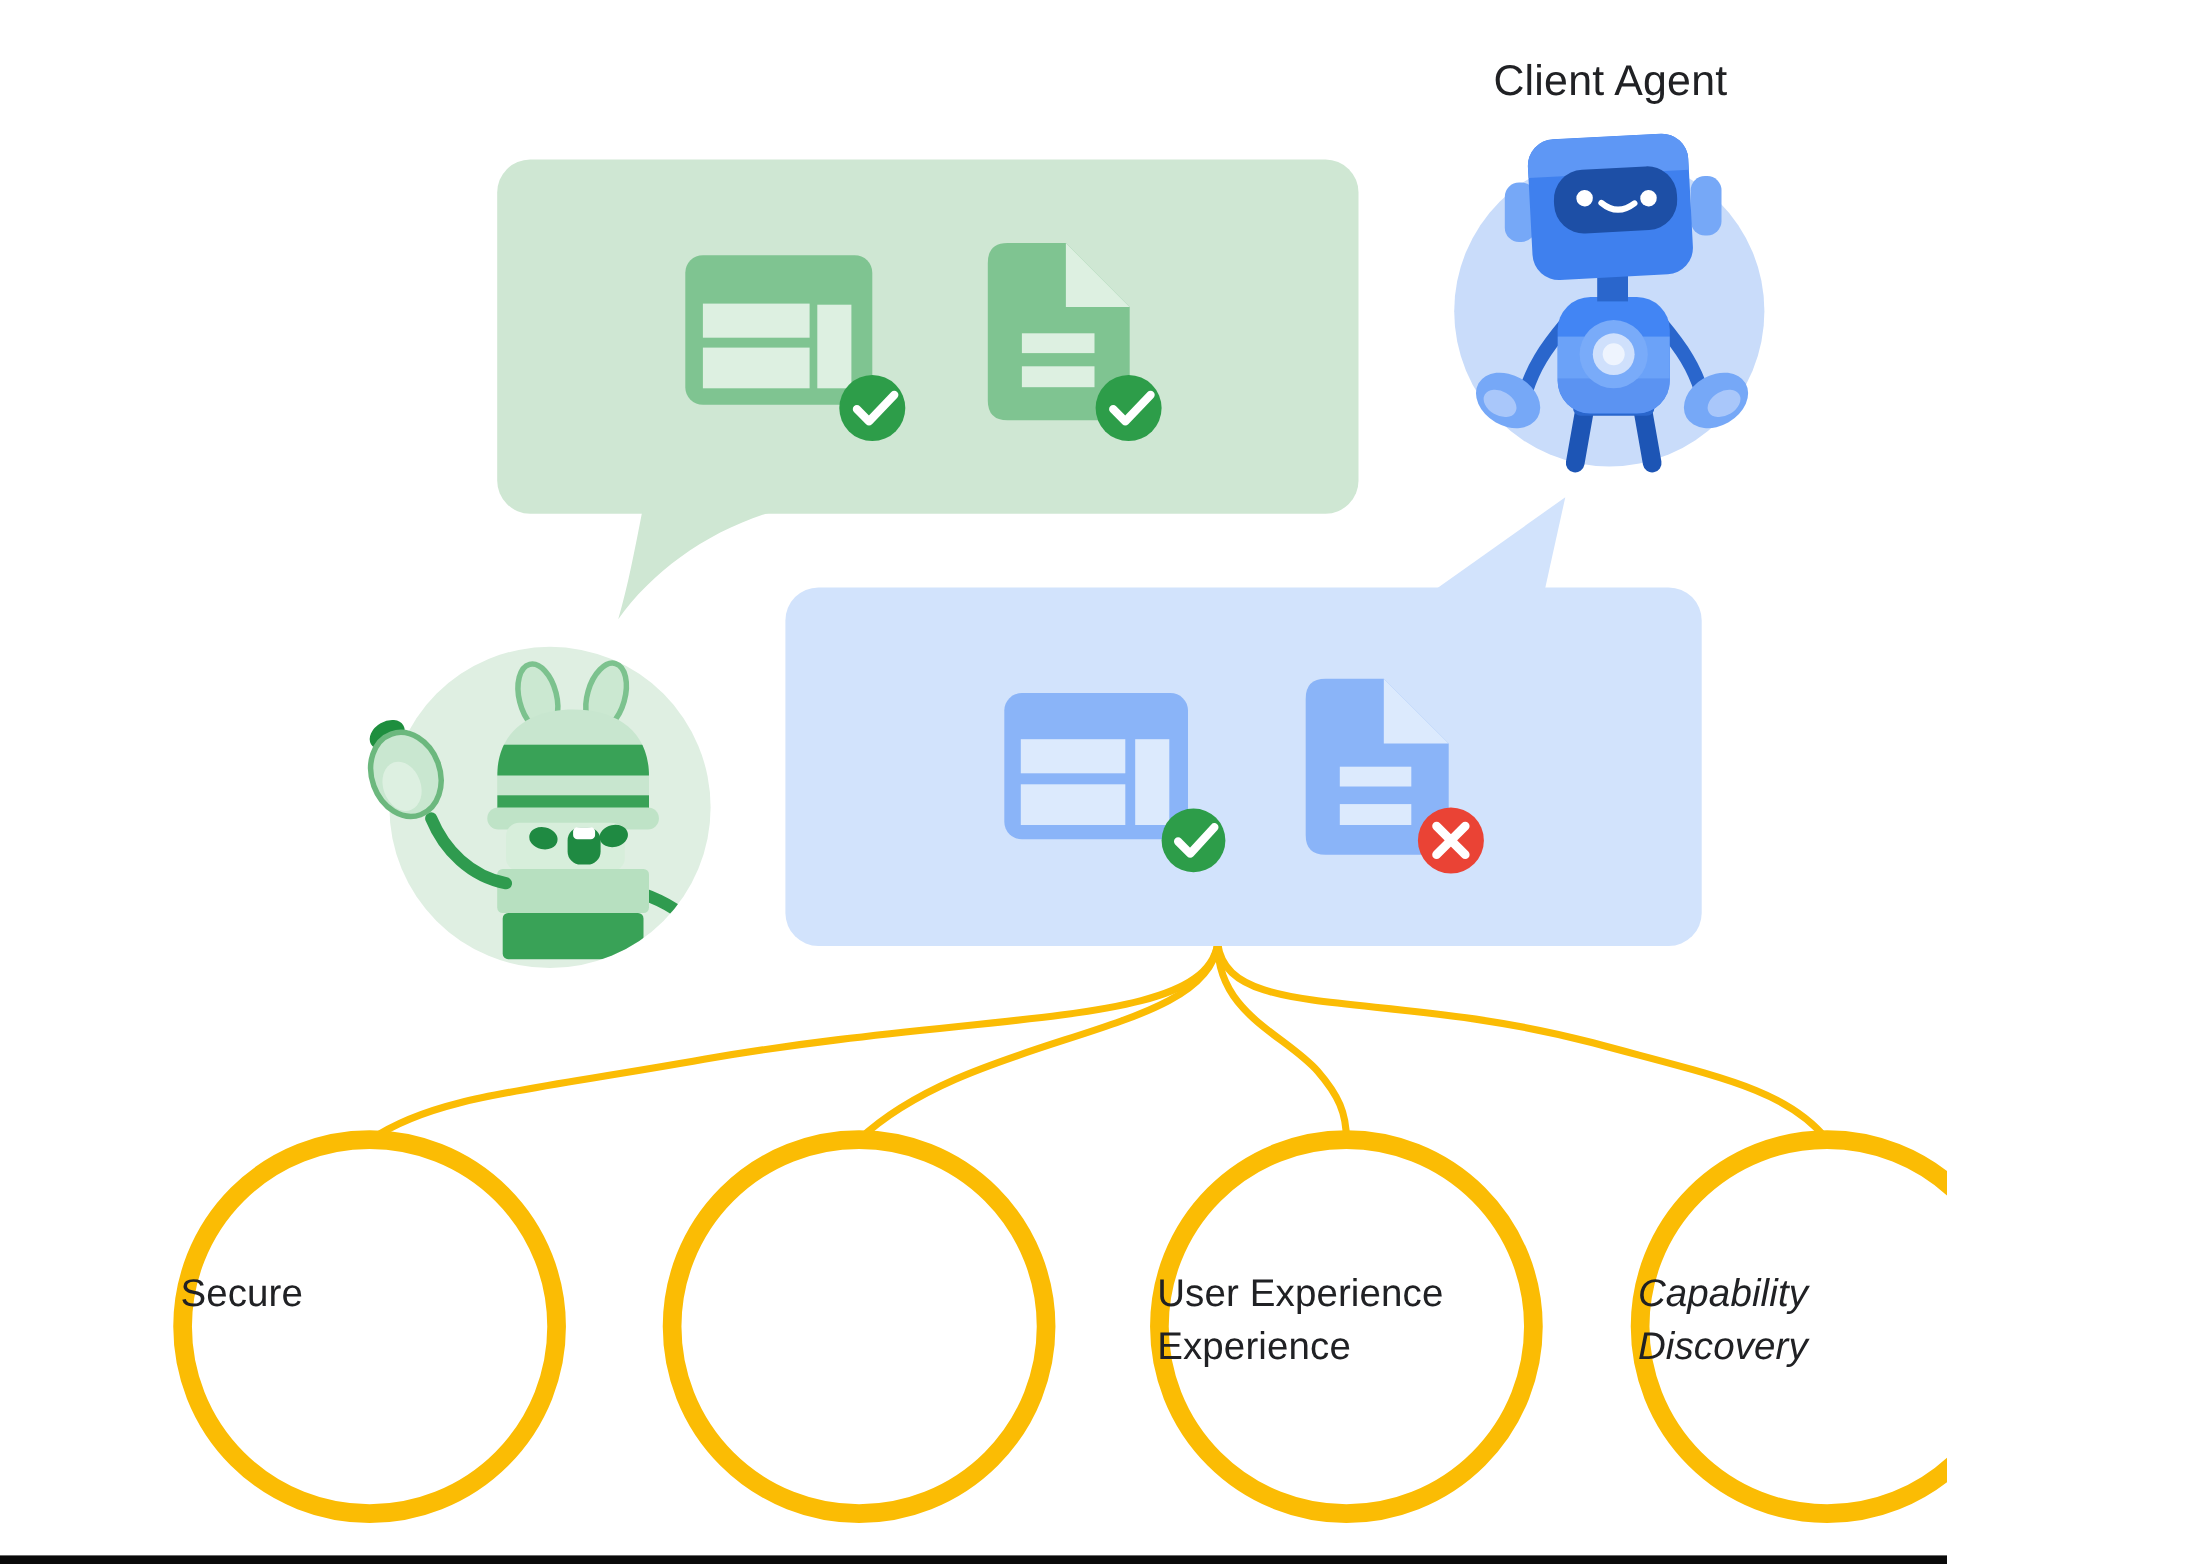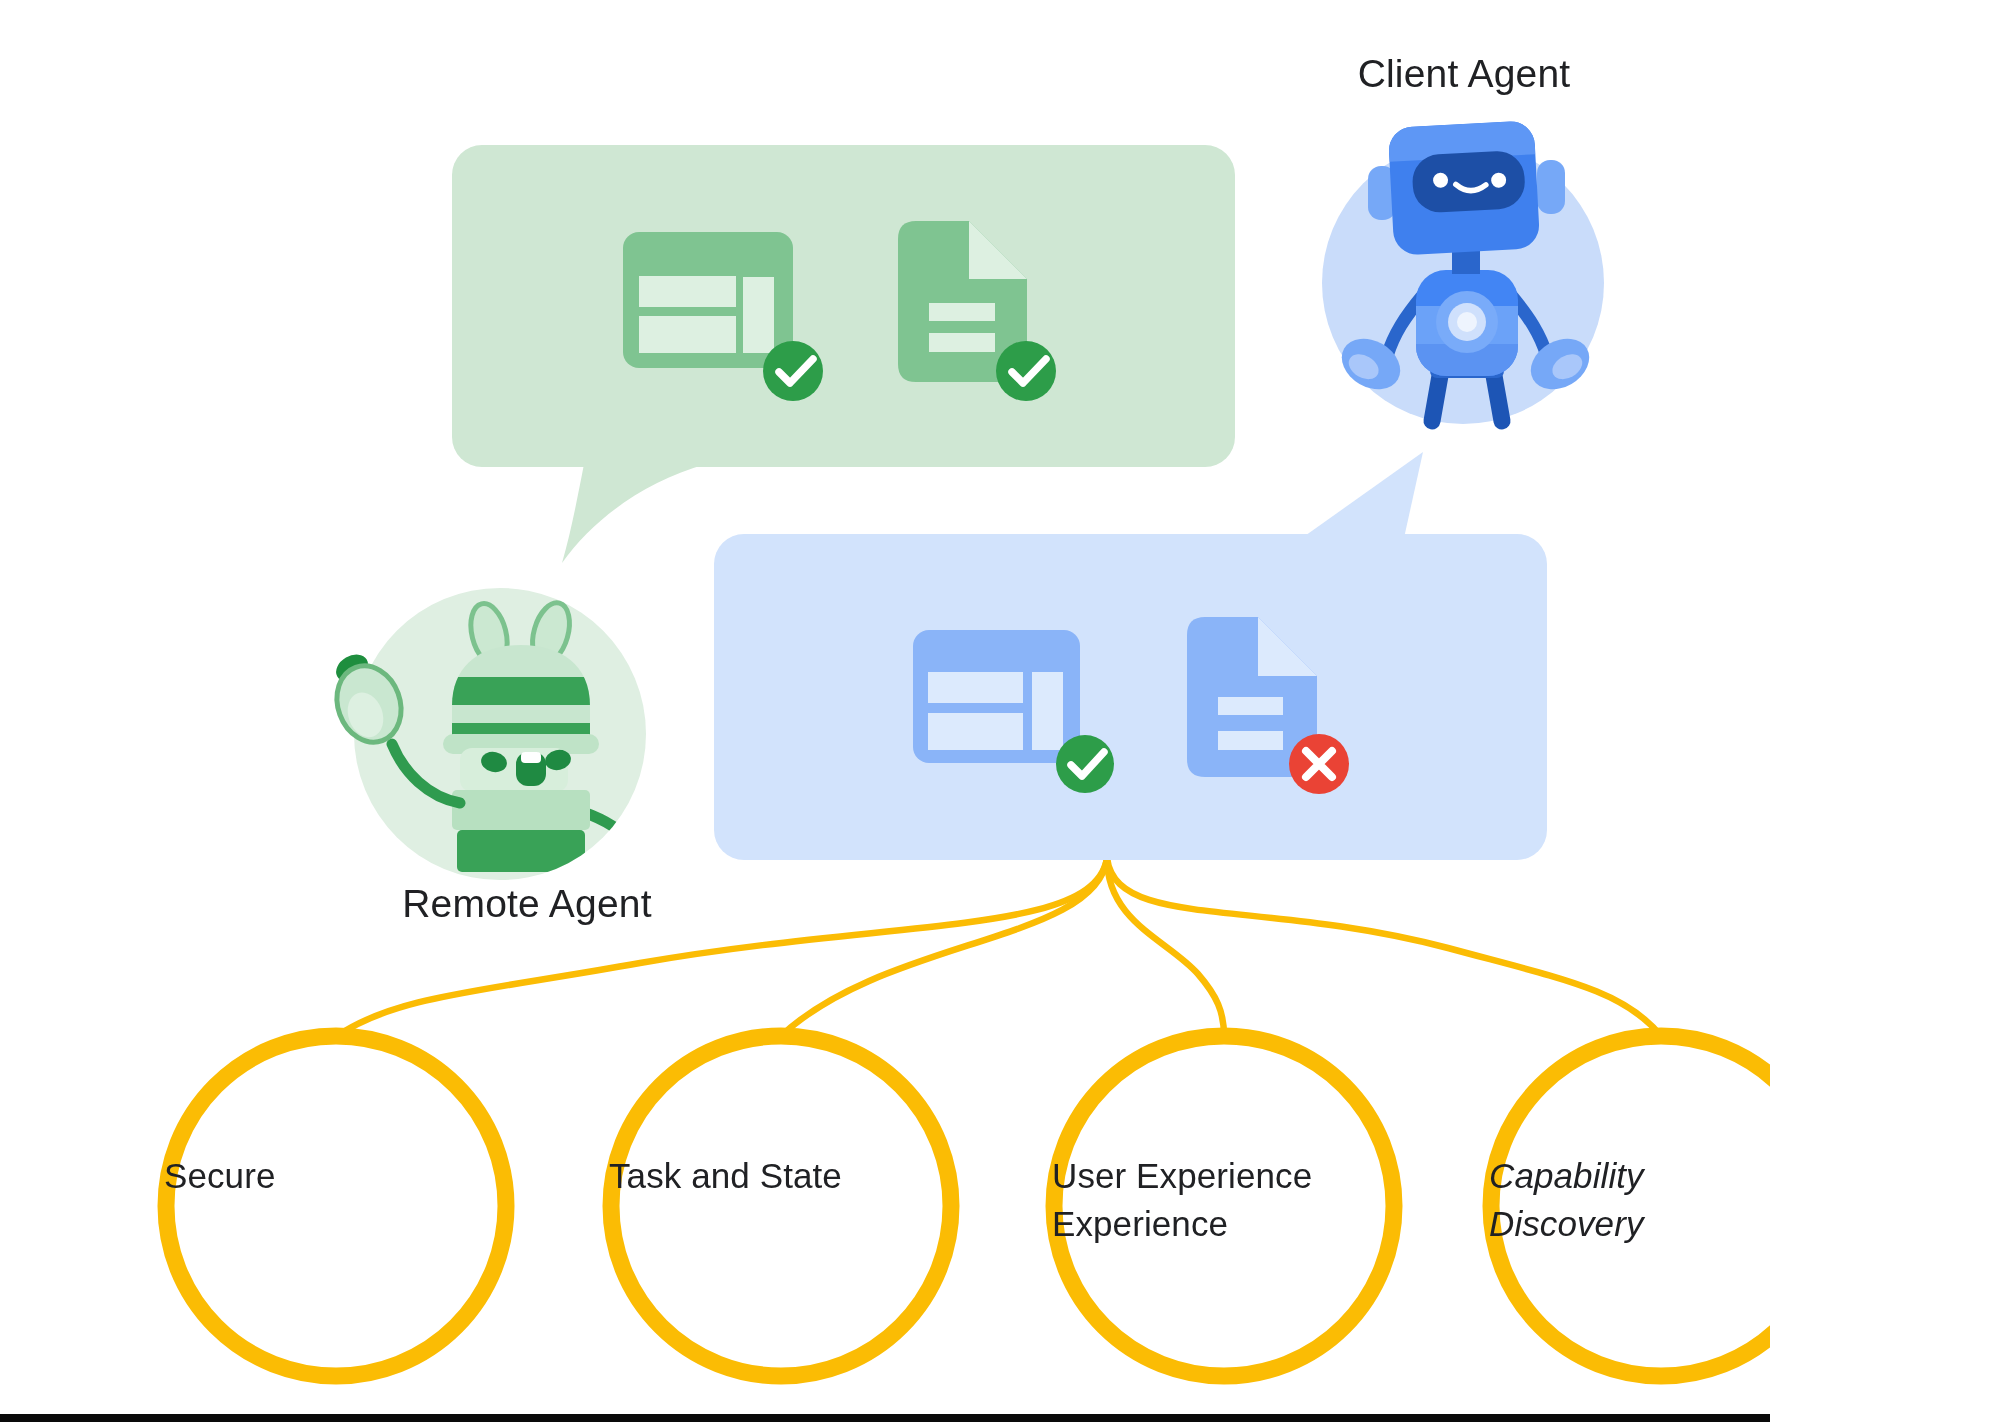--- a/index.html
+++ b/index.html
@@ -219,27 +219,25 @@
     <circle cx="336" cy="1206" r="170" fill="#ffffff" stroke="#fbbc04" stroke-width="17"></circle>
     <circle cx="781" cy="1206" r="170" fill="#ffffff" stroke="#fbbc04" stroke-width="17"></circle>
     <circle cx="1224" cy="1206" r="170" fill="#ffffff" stroke="#fbbc04" stroke-width="17"></circle>
     <circle cx="1661" cy="1206" r="170" fill="#ffffff" stroke="#fbbc04" stroke-width="17"></circle>
   </g>
 
   <rect x="0" y="1414" width="1999" height="8" fill="#0a0a0a"></rect>
 </svg>
 
 <div class="label agent-label client-agent-label">Client Agent</div>
-<div class="label agent-label remote-agent-label">Remote Agent</div>
 
 <div class="cap-label cap-1">
   <span>Secure</span>
 </div>
 <div class="cap-label cap-2">
-  <span>Task and State</span>
 </div>
 <div class="cap-label cap-3">
   <span>User Experience</span>
   <span>Experience</span>
 </div>
 <div class="cap-label cap-4">
   <span>Capability</span>
   <span>Discovery</span>
 </div>
 

